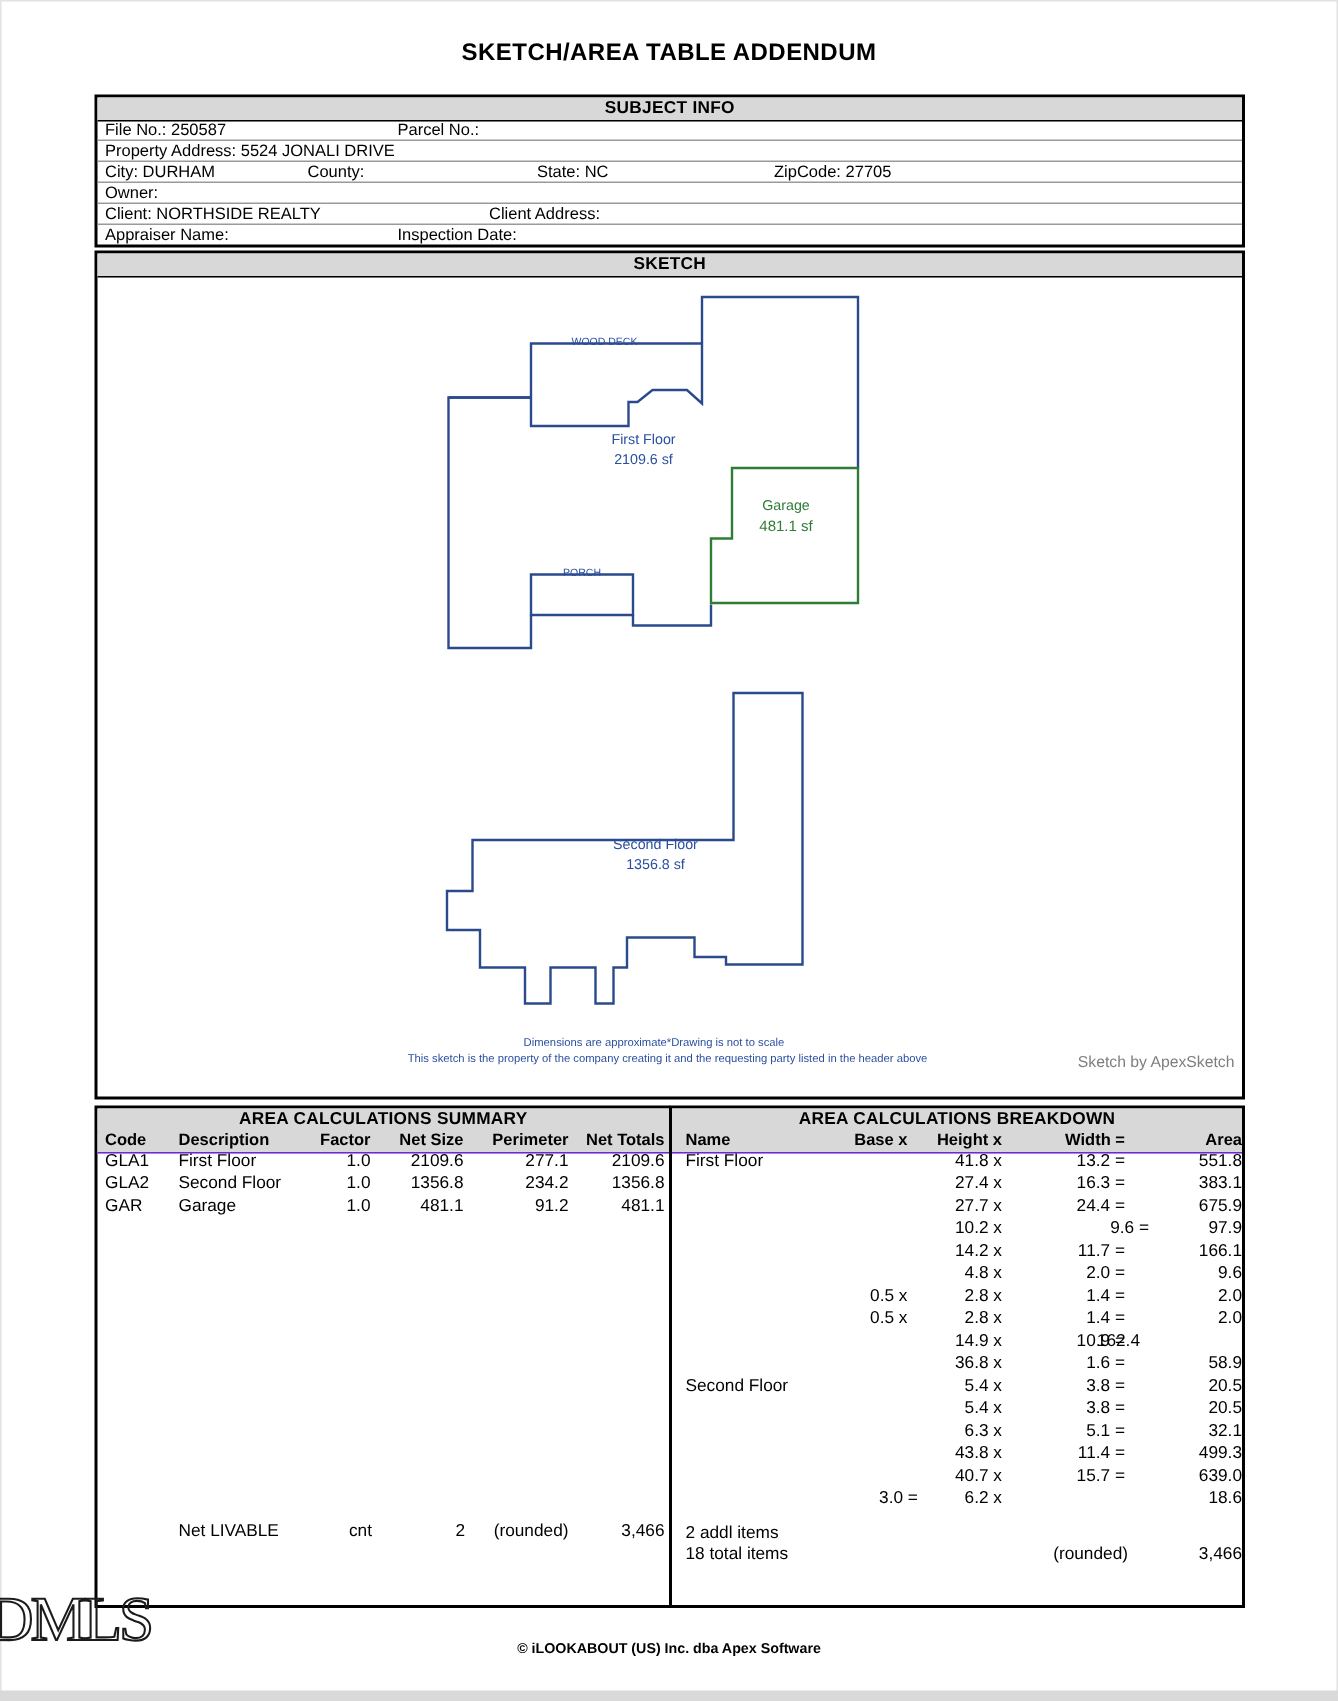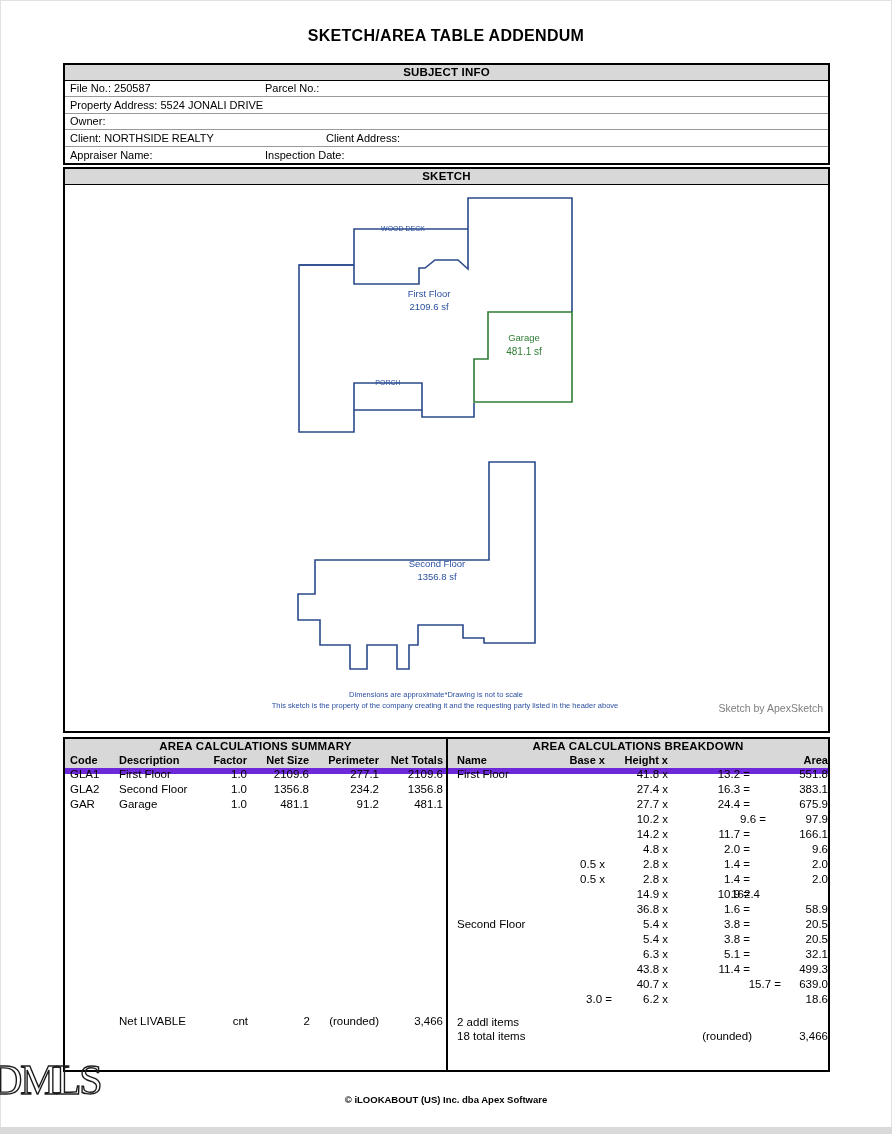--- a/index.html
+++ b/index.html
@@ -22,21 +22,21 @@
   
   #subject-rows { position:absolute; left:0; top:15px; right:0; bottom:0; display:flex; flex-direction:column; }
   .srow { position:relative; flex:1; border-bottom:1px solid #9a9a9a; }
   .srow:last-child { border-bottom:none; }
   .sfield { position:absolute; top:50%; transform:translateY(-50%); font-size:11px; white-space:nowrap; }
   
   #sketch-svg { position:absolute; left:0; top:15px; }
   .slabel { position:absolute; white-space:nowrap; transform:translateX(-50%); text-align:center; }
   .slabel.right { transform:none; text-align:right; }
   
-  .thead-row { position:absolute; left:0; right:0; top:15px; height:14px; background:#d8d8d8; border-bottom:6px solid #6d28d9; }
+  .thead-row { position:absolute; left:0; right:0; top:15px; height:14px; background:#d8d8d8; border-bottom:1px solid #6d28d9; }
   .cell { position:absolute; font-size:11.5px; white-space:nowrap; line-height:15px; }
   .cell.b { font-weight:bold; font-size:11px; }
   .cell.r { text-align:right; }
   .trow { position:absolute; left:0; right:0; height:15px; }
   #watermark {
     position:absolute; left:-8px; top:1056px; z-index:6;
     font-family:"Liberation Serif", serif; font-size:42px; font-weight:normal;
     color:transparent; -webkit-text-stroke:1.4px #1b1b1b; letter-spacing:-2px;
   }
   #footer-line { position:absolute; left:0; top:1094px; width:100%; text-align:center; font-size:9.5px; font-weight:bold; }
@@ -49,20 +49,26 @@
 
 <div class="box" style="left:63px; top:63px; width:767px; height:102px;">
   <div class="bar">SUBJECT INFO</div>
   <div id="subject-rows">
       <div class="srow">
         <span class="sfield" style="left: 5px;">File No.: 250587</span>
         <span class="sfield" style="left: 200px;">Parcel No.:</span>
       </div>
       <div class="srow">
         <span class="sfield" style="left: 5px;">Property Address: 5524 JONALI DRIVE</span>
+      </div>
+      <div class="srow">
+        <span class="sfield" style="left: 5px;">City: DURHAM</span>
+        <span class="sfield" style="left: 140px;">County:</span>
+        <span class="sfield" style="left: 293px;">State: NC</span>
+        <span class="sfield" style="left: 451px;">ZipCode: 27705</span>
       </div>
       <div class="srow">
         <span class="sfield" style="left: 5px;">Owner:</span>
       </div>
       <div class="srow">
         <span class="sfield" style="left: 5px;">Client: NORTHSIDE REALTY</span>
         <span class="sfield" style="left: 261px;">Client Address:</span>
       </div>
       <div class="srow">
         <span class="sfield" style="left: 5px;">Appraiser Name:</span>
@@ -141,20 +147,21 @@
     <span class="cell r" style="left:0; width:378px;">3,466</span>
   </div>
 </div>
 
 <div class="box" style="left:446px; top:737px; width:384px; height:335px; border-left-width:2px;">
   <div class="bar">AREA CALCULATIONS BREAKDOWN</div>
   <div class="thead-row">
     <span class="cell b" style="left:9px; top:-1px;">Name</span>
     <span class="cell b r" style="left:0; width:157px; top:-1px;">Base  x</span>
     <span class="cell b r" style="left:0; width:220px; top:-1px;">Height  x</span>
+    <span class="cell b r" style="left:0; width:302px; top:-1px;">Width  =</span>
     <span class="cell b r" style="left:0; width:380px; top:-1px;">Area</span>
   </div>
   <div id="breakdown-rows">
       <div class="trow" style="top: 28px;">
         <span class="cell" style="left: 9px;">First Floor</span>
         <span class="cell r" style="left: 0px; width: 220px;">41.8 x</span>
         <span class="cell r" style="left: 0px; width: 302px;">13.2 =</span>
         <span class="cell r" style="left: 0px; width: 380px;">551.8</span>
       </div>
       <div class="trow" style="top: 43px;">
@@ -220,21 +227,21 @@
         <span class="cell r" style="left: 0px; width: 302px;">5.1 =</span>
         <span class="cell r" style="left: 0px; width: 380px;">32.1</span>
       </div>
       <div class="trow" style="top: 223px;">
         <span class="cell r" style="left: 0px; width: 220px;">43.8 x</span>
         <span class="cell r" style="left: 0px; width: 302px;">11.4 =</span>
         <span class="cell r" style="left: 0px; width: 380px;">499.3</span>
       </div>
       <div class="trow" style="top: 238px;">
         <span class="cell r" style="left: 0px; width: 220px;">40.7 x</span>
-        <span class="cell r" style="left: 0px; width: 302px; padding-left: 31px;">15.7 =</span>
+        <span class="cell r" style="left: 0px; width: 302px;">15.7 =</span>
         <span class="cell r" style="left: 0px; width: 380px;">639.0</span>
       </div>
       <div class="trow" style="top: 253px;">
         <span class="cell r" style="left: 0px; width: 220px;">6.2 x</span>
         <span class="cell r" style="left: 0px; width: 302px; text-align: center;">3.0 =</span>
         <span class="cell r" style="left: 0px; width: 380px;">18.6</span>
       </div>
     </div>
   <div class="trow" style="top:276px;">
     <span class="cell" style="left:9px;">2 addl items</span>

